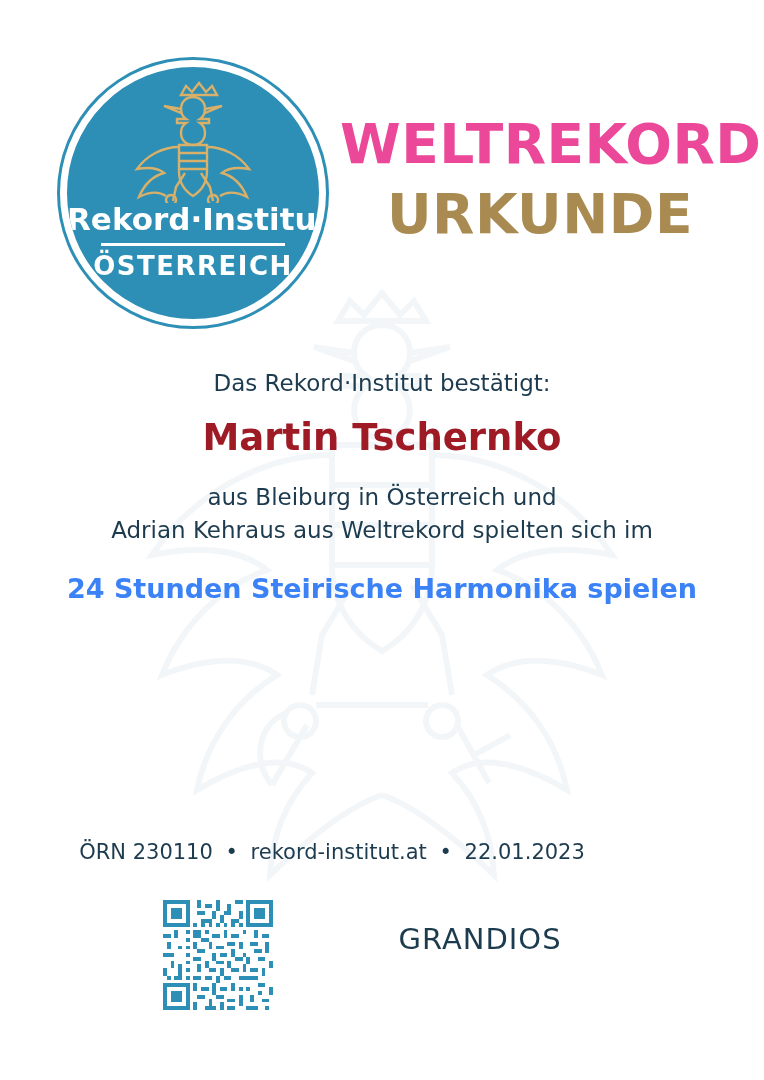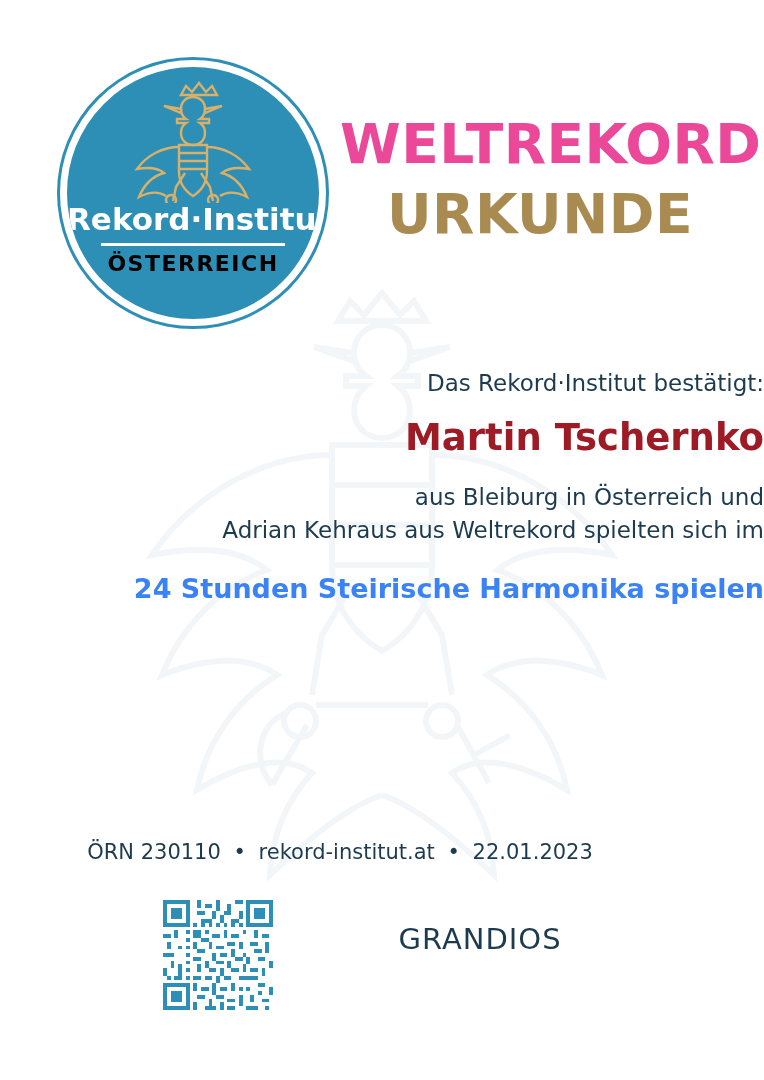--- a/index.html
+++ b/index.html
@@ -82,23 +82,23 @@
     top: 176px;
     height: 3px;
     background: #ffffff;
   }
   .seal-country {
     position: absolute;
     left: 0;
     right: 0;
     top: 184px;
     text-align: center;
-    font-size: 22px;
-    font-weight: bold;
-    color: #000000;
+    font-size: 26px;
+    font-weight: bold;
+    color: #ffffff;
     letter-spacing: 1.5px;
   }
 
   .titles {
     position: absolute;
     left: 340px;
     top: 64px;
     width: 400px;
     text-align: center;
   }
@@ -117,21 +117,21 @@
     line-height: 1.05;
     margin-top: 12px;
   }
 
   
   .body-block {
     position: absolute;
     left: 0;
     top: 370px;
     width: 764px;
-    text-align: right;
+    text-align: center;
   }
   .confirm-line {
     font-size: 23px;
     color: #1d3b4e;
     margin-bottom: 20px;
   }
   .record-holder {
     font-size: 37px;
     font-weight: bold;
     color: #9e1b26;
@@ -145,21 +145,21 @@
   .record-title {
     font-size: 27px;
     font-weight: bold;
     color: #3b82f6;
     margin-top: 26px;
   }
 
   
   .footer-line {
     position: absolute;
-    left: 16px;
+    left: 8px;
     top: 840px;
     width: 648px;
     text-align: center;
     font-size: 21px;
     color: #1d3b4e;
   }
   .footer-line .sep { padding: 0 6px; }
 
   .qr {
     position: absolute;

